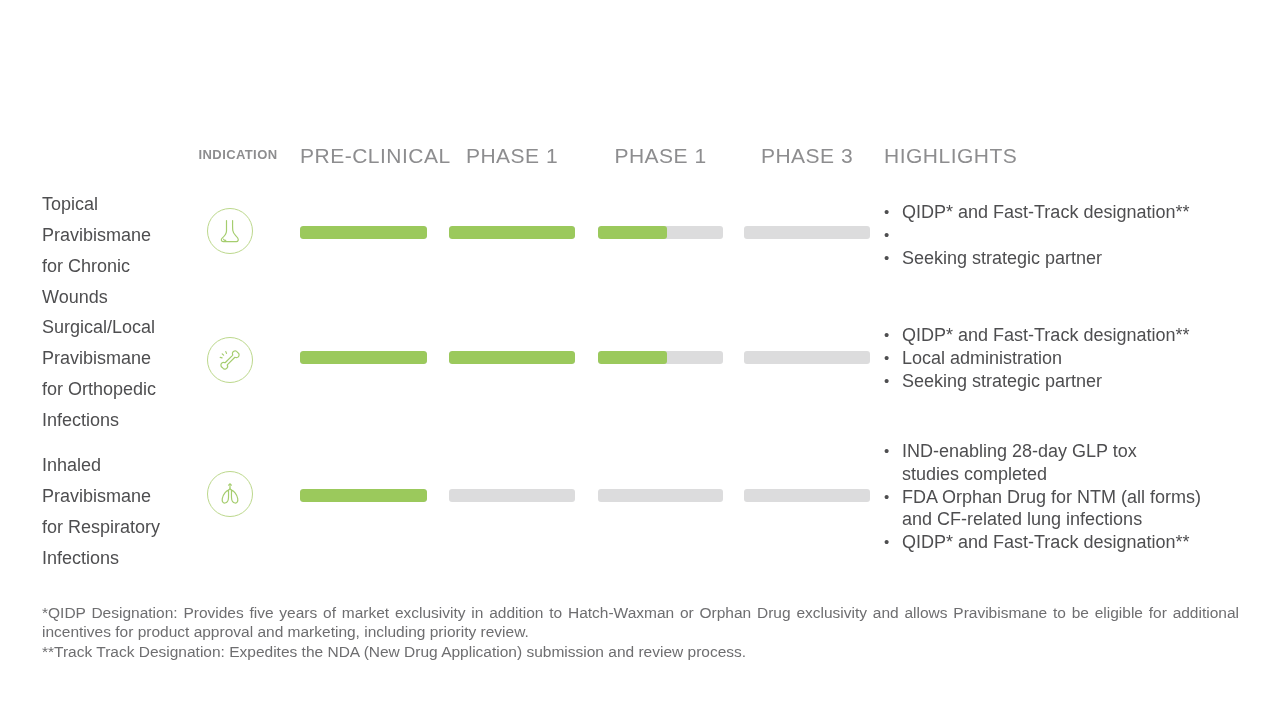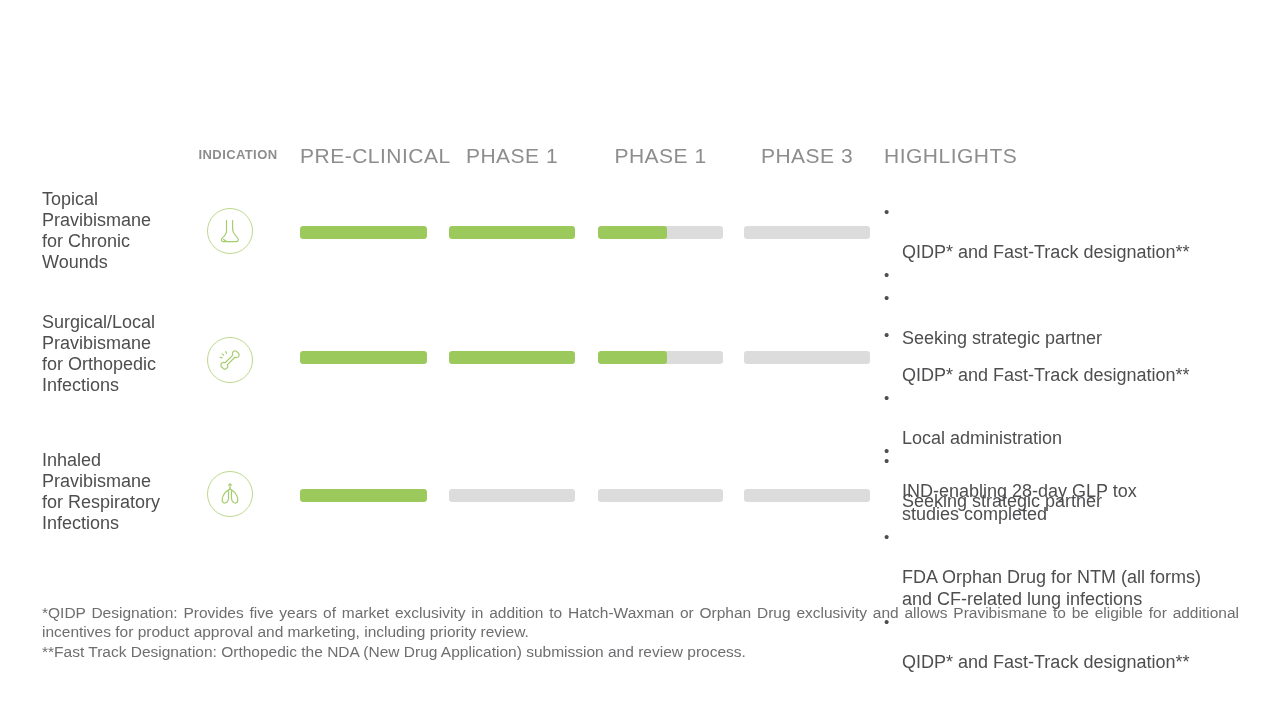--- a/index.html
+++ b/index.html
@@ -17,21 +17,21 @@
     color:#8d8d8f;
     font-size:21px;
     letter-spacing:0.5px;
     white-space:nowrap;
   }
   .col-head.ind{font-size:13px;top:147px;letter-spacing:0.4px;font-weight:bold;}
   .col-head.hl{text-align:left;}
   
   .row-title{
     position:absolute;left:42px;width:175px;
-    font-size:18px;line-height:21px;
+    font-size:18px;line-height:31px;
     color:#4e4e50;
     white-space:pre-line;
   }
   
   .row-icon{
     position:absolute;
     width:46px;height:46px;
     border:1.4px solid #bcd88c;
     border-radius:50%;
     box-sizing:border-box;
@@ -48,21 +48,21 @@
   
   .hl-list{
     position:absolute;left:884px;width:360px;
     margin:0;padding:0;list-style:none;
     font-size:18px;line-height:22.8px;
     color:#4e4e50;
   }
   .hl-list li{display:flex;}
   .hl-list .b{flex:none;width:18px;font-size:15px;line-height:22.8px;}
   .hl-list .b::before{content:"\2022";}
-  .hl-list .t{white-space:pre-line;margin-top:40px;}
+  .hl-list .t{white-space:pre-line;}
   
   .footnote{
     position:absolute;left:42px;width:1197px;margin:0;
     font-size:15.5px;line-height:19.3px;
     color:#6e6e70;
   }
   .footnote.justify{text-align:justify;}
 </style>
 </head>
 <body>
@@ -202,15 +202,15 @@
 and CF-related lung infections</span>
         </li>
       <li>
           <span class="b"></span>
           <span class="t">QIDP* and Fast-Track designation**</span>
         </li>
     </ul>
   </section>
 
   <p class="footnote justify" style="top:603px">*QIDP Designation: Provides five years of market exclusivity in addition to Hatch-Waxman or Orphan Drug exclusivity and allows Pravibismane to be eligible for additional incentives for product approval and marketing, including priority review.</p>
-  <p class="footnote" style="top:642px">**Fast Track Designation: Orthopedic the NDA (New Drug Application) submission and review process.</p>
+  <p class="footnote" style="top:642px">**Track Track Designation: Expedites the NDA (New Drug Application) submission and review process.</p>
 
 </div>
 
 </body></html>

